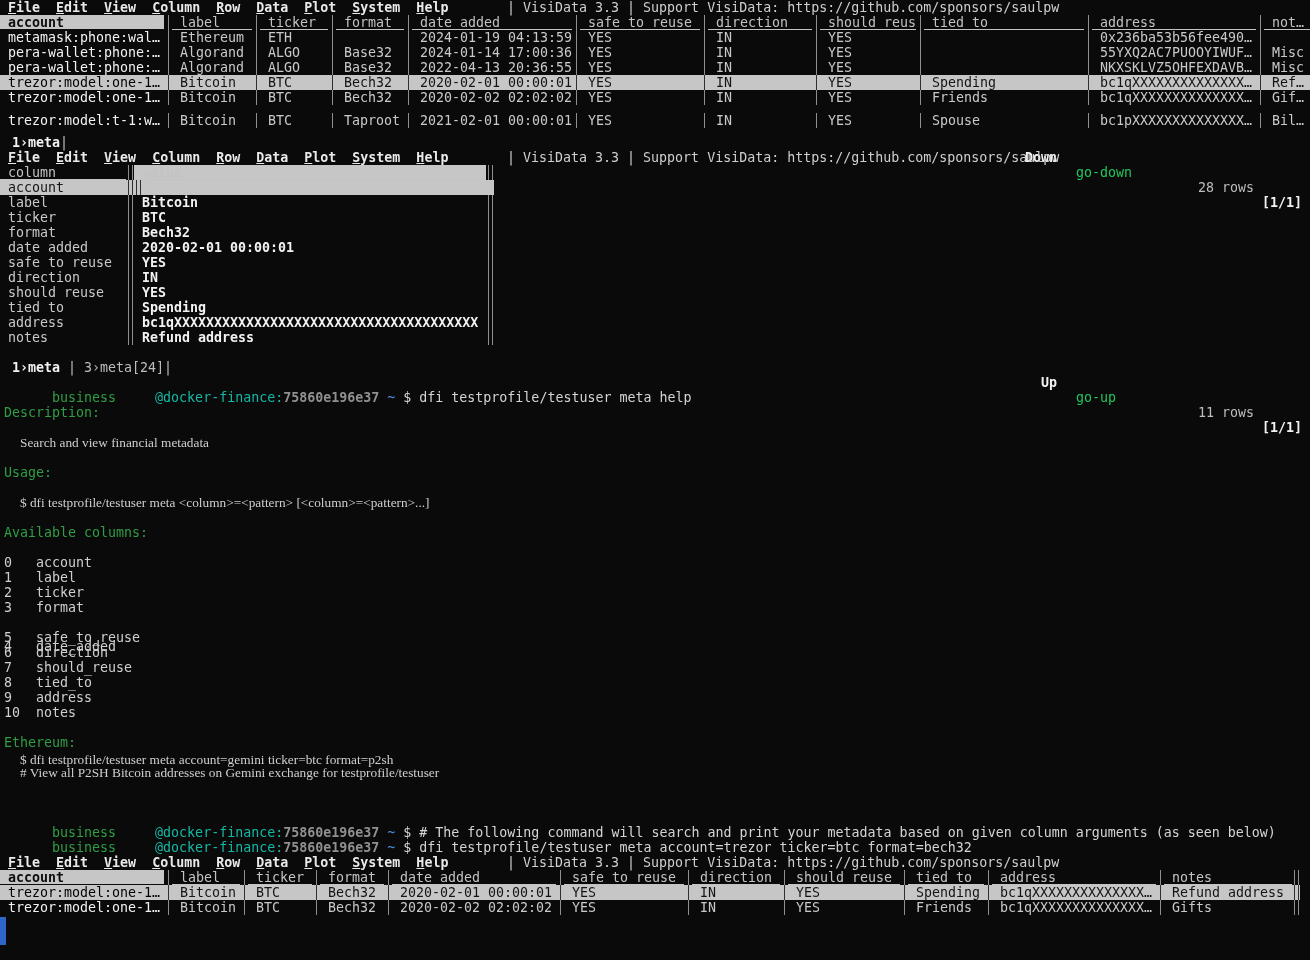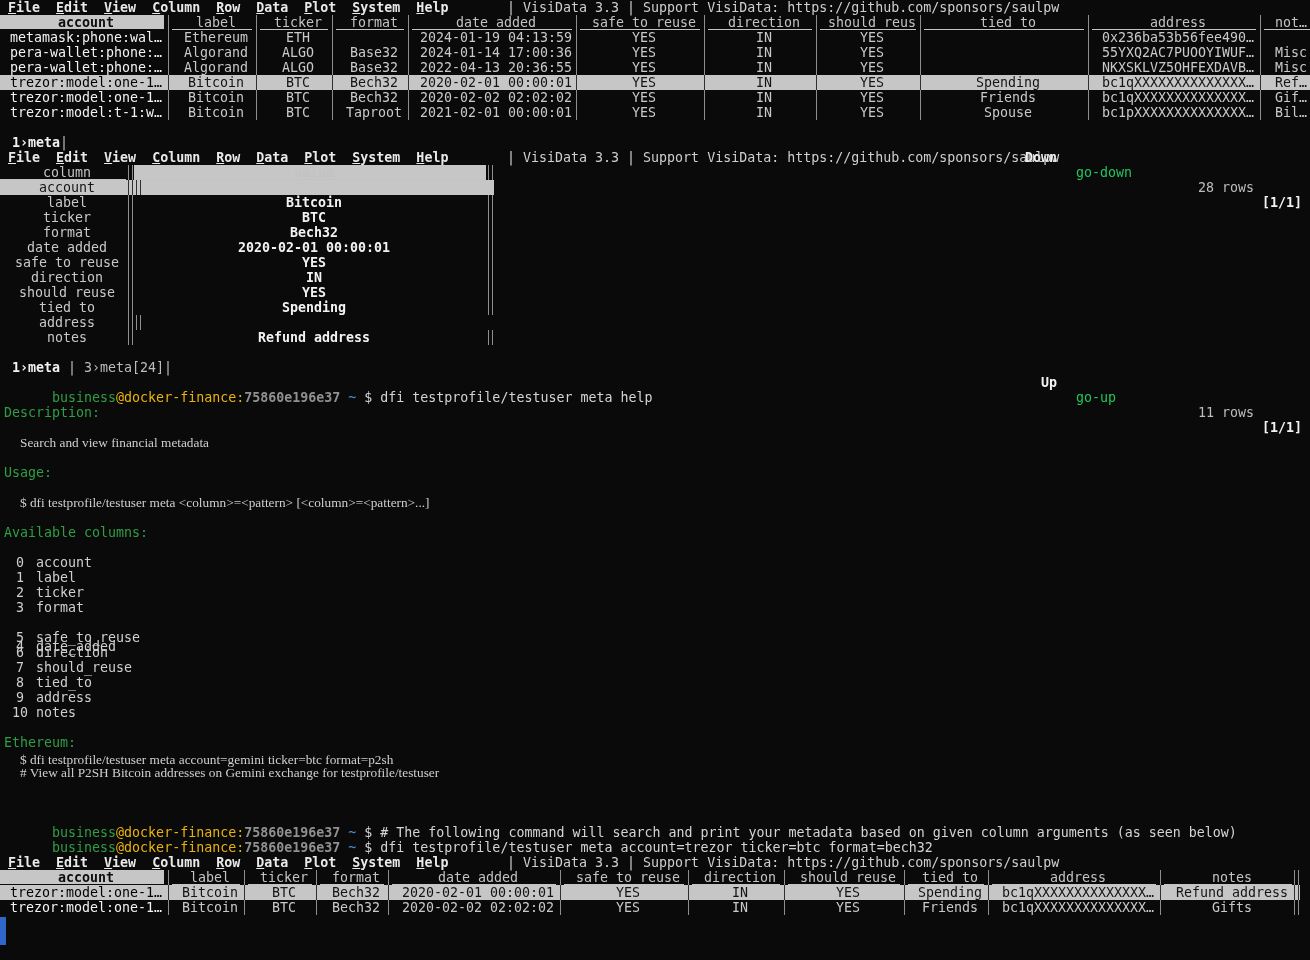--- a/index.html
+++ b/index.html
@@ -1,20 +1,19 @@
 <!DOCTYPE html>
 <html><head>
 <meta charset="utf-8">
 <style>
   html,body{margin:0;padding:0;background:#000;}
   .screen{
     position:relative;width:1310px;height:960px;background:#0a0a0a;overflow:hidden;
     font-family:"DejaVu Sans Mono",monospace;font-size:13.3px;line-height:15px;
     color:#c9c9c9;
-    text-align:center;
     --hlbg:#c6c6c6;--sepc:#8f8f8f;--green:#2f9e44;--blue:#4a8bd4;
   }
   .line{position:absolute;left:0;width:1310px;height:15px;white-space:pre;}
   
   .menubar{display:flex;gap:16px;padding-left:8px;font-weight:bold;color:#e9e9e9;}
   .mi{flex:none;}
   .mi::first-letter{text-decoration:underline;}
   .brand{position:absolute;left:507px;top:0;font-weight:normal;color:#cfcfcf;}
   
   .trow{display:flex;}
@@ -43,21 +42,21 @@
   .sl .cur{color:#f2f2f2;font-weight:bold;}
   .sr-key{position:absolute;right:253px;font-weight:bold;color:#f2f2f2;}
   .sr-act{position:absolute;left:1076px;color:#22c55e;}
   .sr-rows{position:absolute;right:56px;color:#bdbdbd;}
   .sr-prog{position:absolute;right:8px;font-weight:bold;color:#f2f2f2;}
   
   .tline{position:absolute;left:4px;white-space:pre;color:#cfcfcf;}
   .ind{left:20px;font-family:Liberation Serif, serif;}
   .h{color:var(--green);}
   .user{color:var(--green);}
-  .hostp{color:#eab308;}
+  .hostp{color:#14b8a6;margin-left:39px;}
   .cont{color:#909090;font-weight:bold;}
   .tilde{color:var(--blue);padding-left:8px;}
   .dollar{color:#d4d4d4;padding-left:8px;}
   .cmdtext{color:#d4d4d4;padding-left:8px;}
   .num{display:inline-block;width:32px;}
   .bluebar{position:absolute;left:0;top:917px;width:6px;height:28px;background:#2e66c9;}
 </style>
 </head>
 <body>
 
@@ -148,21 +147,21 @@
       <span class="cell c2">BTC</span><span class="sep"></span>
       <span class="cell c3">Bech32</span><span class="sep"></span>
       <span class="cell c4">2020-02-02 02:02:02</span><span class="sep"></span>
       <span class="cell c5">YES</span><span class="sep"></span>
       <span class="cell c6">IN</span><span class="sep"></span>
       <span class="cell c7">YES</span><span class="sep"></span>
       <span class="cell c8">Friends</span><span class="sep"></span>
       <span class="cell c9">bc1qXXXXXXXXXXXXXX…</span><span class="sep"></span>
       <span class="cell c10">Gif…</span>
     </div>
-    <div class="line trow p1" style="top:105px">
+    <div class="line trow p1" style="top:113px">
       <span class="cell c0 keycell">trezor:model:t-1:w…</span><span class="sep"></span>
       <span class="cell c1">Bitcoin</span><span class="sep"></span>
       <span class="cell c2">BTC</span><span class="sep"></span>
       <span class="cell c3">Taproot</span><span class="sep"></span>
       <span class="cell c4">2021-02-01 00:00:01</span><span class="sep"></span>
       <span class="cell c5">YES</span><span class="sep"></span>
       <span class="cell c6">IN</span><span class="sep"></span>
       <span class="cell c7">YES</span><span class="sep"></span>
       <span class="cell c8">Spouse</span><span class="sep"></span>
       <span class="cell c9">bc1pXXXXXXXXXXXXXX…</span><span class="sep"></span>
@@ -227,21 +226,21 @@
     <div class="line trow p2 p2row" style="top:285px">
       <span class="cell k">should_reuse</span><span class="dsep"></span>
       <span class="cell v valcell">YES</span><span class="dsep"></span>
     </div>
     <div class="line trow p2 p2row" style="top:300px">
       <span class="cell k">tied_to</span><span class="dsep"></span>
       <span class="cell v valcell">Spending</span><span class="dsep"></span>
     </div>
     <div class="line trow p2 p2row" style="top:315px">
       <span class="cell k">address</span><span class="dsep"></span>
-      <span class="dsep"></span>
+      <span class="cell v valcell">bc1qXXXXXXXXXXXXXXXXXXXXXXXXXXXXXXXXXXXXXX</span><span class="dsep"></span>
     </div>
     <div class="line trow p2 p2row" style="top:330px">
       <span class="cell k">notes</span><span class="dsep"></span>
       <span class="cell v valcell">Refund address</span><span class="dsep"></span>
     </div>
 
     <div class="line" style="top:345px">
       <span class="sl"><span class="cur">1›meta</span><span> | 3›meta[24]|</span></span>
       <span class="sr-key">Up</span>
       <span class="sr-act">go-up</span>

